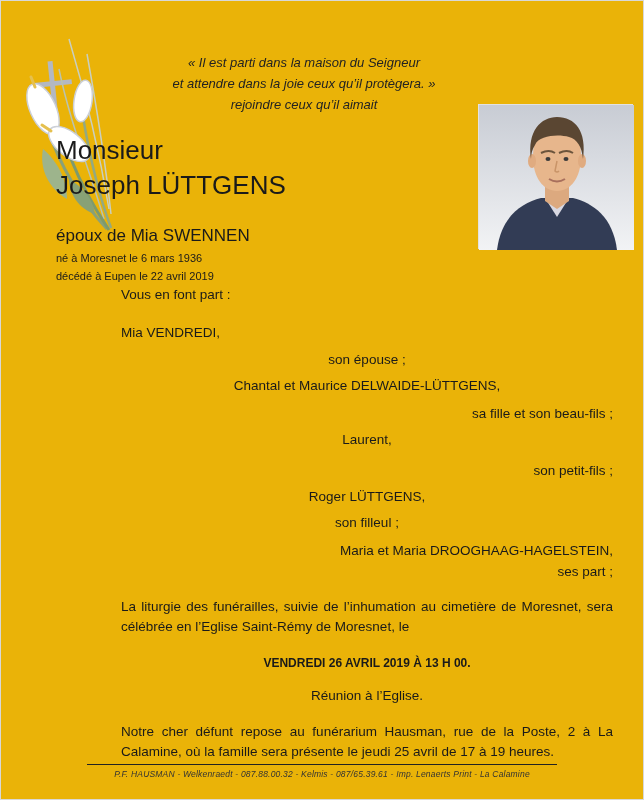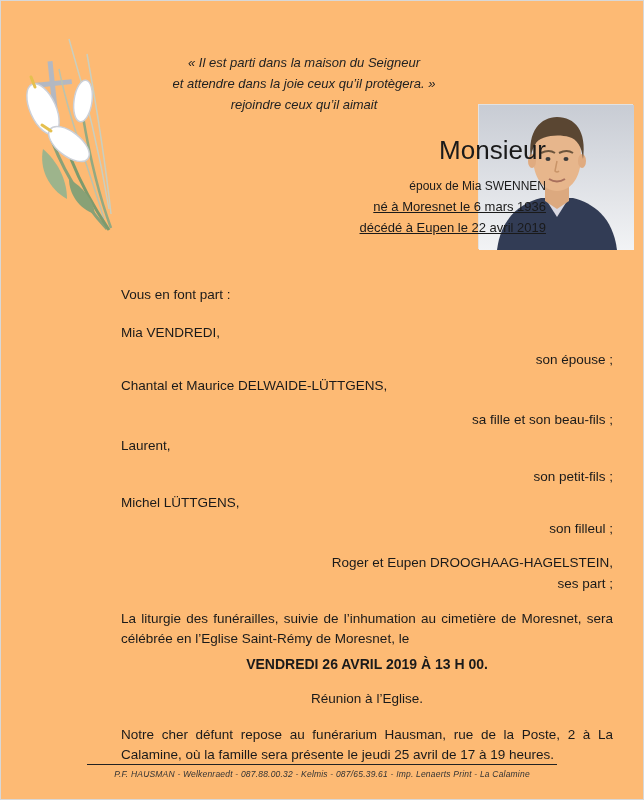--- a/index.html
+++ b/index.html
@@ -2,21 +2,21 @@
 <html><head>
 <meta charset="utf-8">
 <style>
   * { box-sizing: border-box; margin: 0; padding: 0; }
   html, body { background: #888; }
   .page {
     position: relative;
     width: 644px;
     height: 800px;
     margin: 0 auto;
-    background: #fdba74;
+    background: #eab308;
     font-family: "Liberation Sans", sans-serif;
     color: #1a1a1a;
     overflow: hidden;
     border: 1px solid #d8d8d8;
   }
 
   .lilies {
     position: absolute;
     left: 8px;
     top: 8px;
@@ -43,48 +43,48 @@
     width: 155px;
     height: 145px;
     border: 1px solid #e2e2e2;
   }
 
   .title-block {
     position: absolute;
     left: 55px;
     top: 134px;
     width: 490px;
-    text-align: right;
+    text-align: left;
   }
   .title-block .title { font-size: 26px; line-height: 1.2; font-weight: 400; }
   .title-block .name  { font-size: 26px; line-height: 1.2; font-weight: 400; margin-top: 4px; }
-  .title-block .spouse{ font-size: 12px; margin-top: 13px; }
-  .title-block .sub   { font-size: 13px;   margin-top: 6px; text-decoration: underline; }
+  .title-block .spouse{ font-size: 17px; margin-top: 25px; }
+  .title-block .sub   { font-size: 11px;   margin-top: 6px; }
 
   .bodytext {
     position: absolute;
     left: 120px;
     top: 284px;
     width: 492px;
     font-size: 13.5px;
     line-height: 1.5;
   }
   .intro { margin-bottom: 18px; }
   .rel-name  { text-align: left; }
   .rel-label { text-align: right; }
-  .mt-s  { margin-top: 6px; }
+  .mt-s  { margin-top: 6px; text-align: center; }
   .mt-m  { margin-top: 10px; }
-  .mt-l  { margin-top: 14px; text-align: right; }
+  .mt-l  { margin-top: 8px; text-align: right; }
   .family-note { margin-top: 12px; text-align: justify; }
   .para { margin-top: 15px; text-align: justify; }
   .date-line {
-    margin-top: 5px;
+    margin-top: 17px;
     text-align: center;
     font-weight: 700;
-    font-size: 14px;
+    font-size: 12px;
   }
   .meeting { margin-top: 14px; text-align: center; }
 
   .footer {
     position: absolute;
     left: 0;
     right: 0;
     bottom: 20px;
     text-align: center;
   }
@@ -153,41 +153,42 @@
       <path d="M80,48 q8,-4 14,0" stroke="#6b543c" stroke-width="2" fill="none"></path>
       <ellipse cx="69" cy="54" rx="2.5" ry="2" fill="#3a3a3a"></ellipse>
       <ellipse cx="87" cy="54" rx="2.5" ry="2" fill="#3a3a3a"></ellipse>
       <path d="M78,56 L76,66 q2,2 4,0" stroke="#c99468" stroke-width="1.5" fill="none"></path>
       <path d="M70,74 q8,5 16,0" stroke="#a86f5c" stroke-width="2" fill="none"></path>
     </svg>
   </div>
 
   <div class="title-block">
     <div class="title">Monsieur</div>
+    <div class="name">Joseph LÜTTGENS</div>
     <div class="spouse">époux de Mia SWENNEN</div>
     <div class="sub">né à Moresnet le 6 mars 1936</div>
     <div class="sub">décédé à Eupen le 22 avril 2019</div>
   </div>
 
   <div class="bodytext">
     <div class="intro">Vous en font part :</div>
 
     <div class="rel-name mt-m">Mia VENDREDI,</div>
     <div class="rel-label mt-s">son épouse ;</div>
 
     <div class="rel-name mt-s">Chantal et Maurice DELWAIDE-LÜTTGENS,</div>
     <div class="rel-label mt-l">sa fille et son beau-fils ;</div>
 
     <div class="rel-name mt-s">Laurent,</div>
     <div class="rel-label mt-m">son petit-fils ;</div>
 
-    <div class="rel-name mt-s">Michel LÜTTGENS,</div>
+    <div class="rel-name mt-s">Roger LÜTTGENS,</div>
     <div class="rel-label mt-s">son filleul ;</div>
 
-    <div class="rel-name mt-l">Roger et Eupen DROOGHAAG-HAGELSTEIN,</div>
+    <div class="rel-name mt-l">Maria et Maria DROOGHAAG-HAGELSTEIN,</div>
     <div class="rel-label">ses part ;</div>
 
 
     <p class="para">La liturgie des funérailles, suivie de l’inhumation au cimetière de Moresnet, sera célébrée en l’Eglise Saint-Rémy de Moresnet, le</p>
 
     <div class="date-line">VENDREDI 26 AVRIL 2019 À 13 H 00.</div>
 
     <div class="meeting">Réunion à l’Eglise.</div>
 
     <p class="para">Notre cher défunt repose au funérarium Hausman, rue de la Poste, 2 à La Calamine, où la famille sera présente le jeudi 25 avril de 17 à 19 heures.</p>

